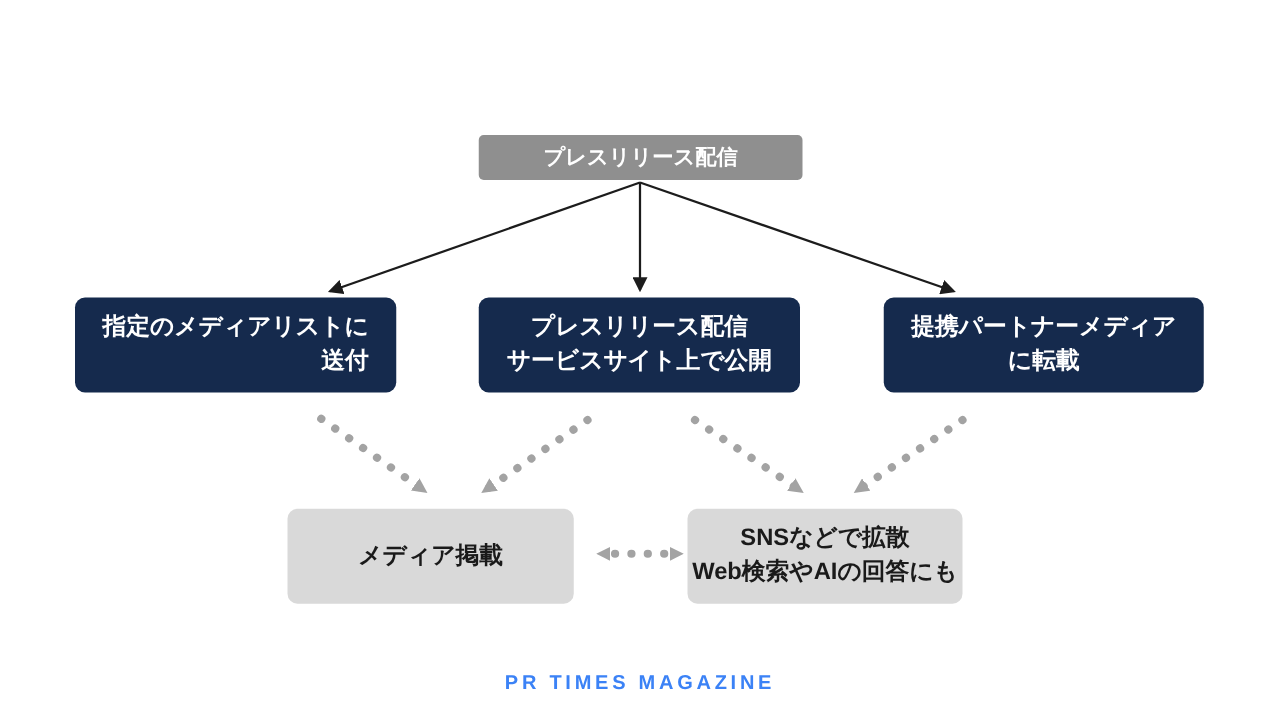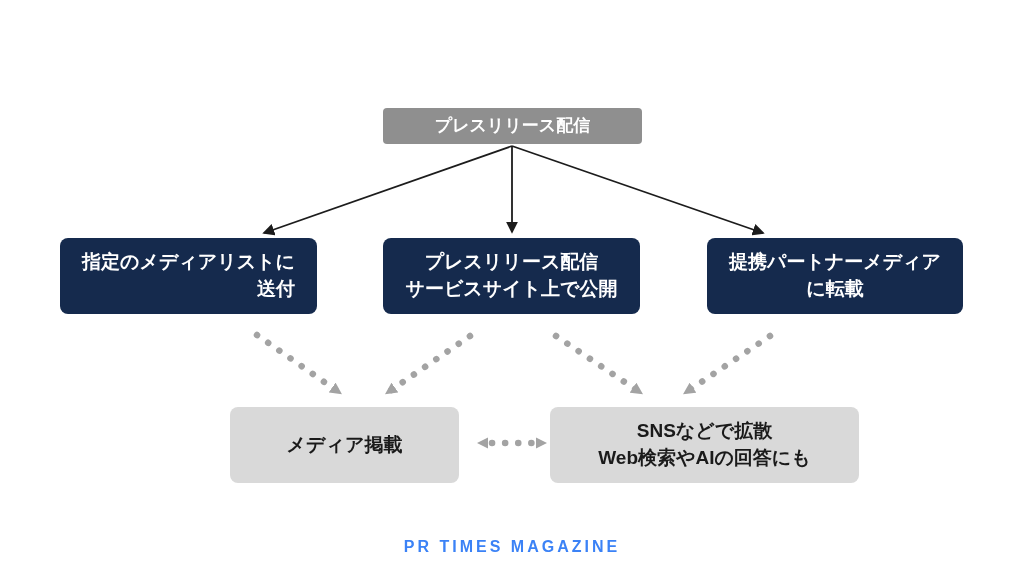--- a/index.html
+++ b/index.html
@@ -59,21 +59,21 @@
   .node-light {
     top: 407px;
     height: 76px;
     background: #d9d9d9;
     border-radius: 8px;
     color: #1a1a1a;
     font-size: 19px;
     font-weight: bold;
   }
   .node-light.pos-1 { left: 230px; width: 229px; text-align: center; }
-  .node-light.pos-2 { left: 550px; width: 309px; }
+  .node-light.pos-2 { left: 550px; width: 220px; }
   .brand {
     position: absolute;
     left: 0; right: 0;
     top: 538px;
     text-align: center;
     color: #3b82f6;
     font-size: 16px;
     font-weight: bold;
     letter-spacing: 3px;
     z-index: 1;

